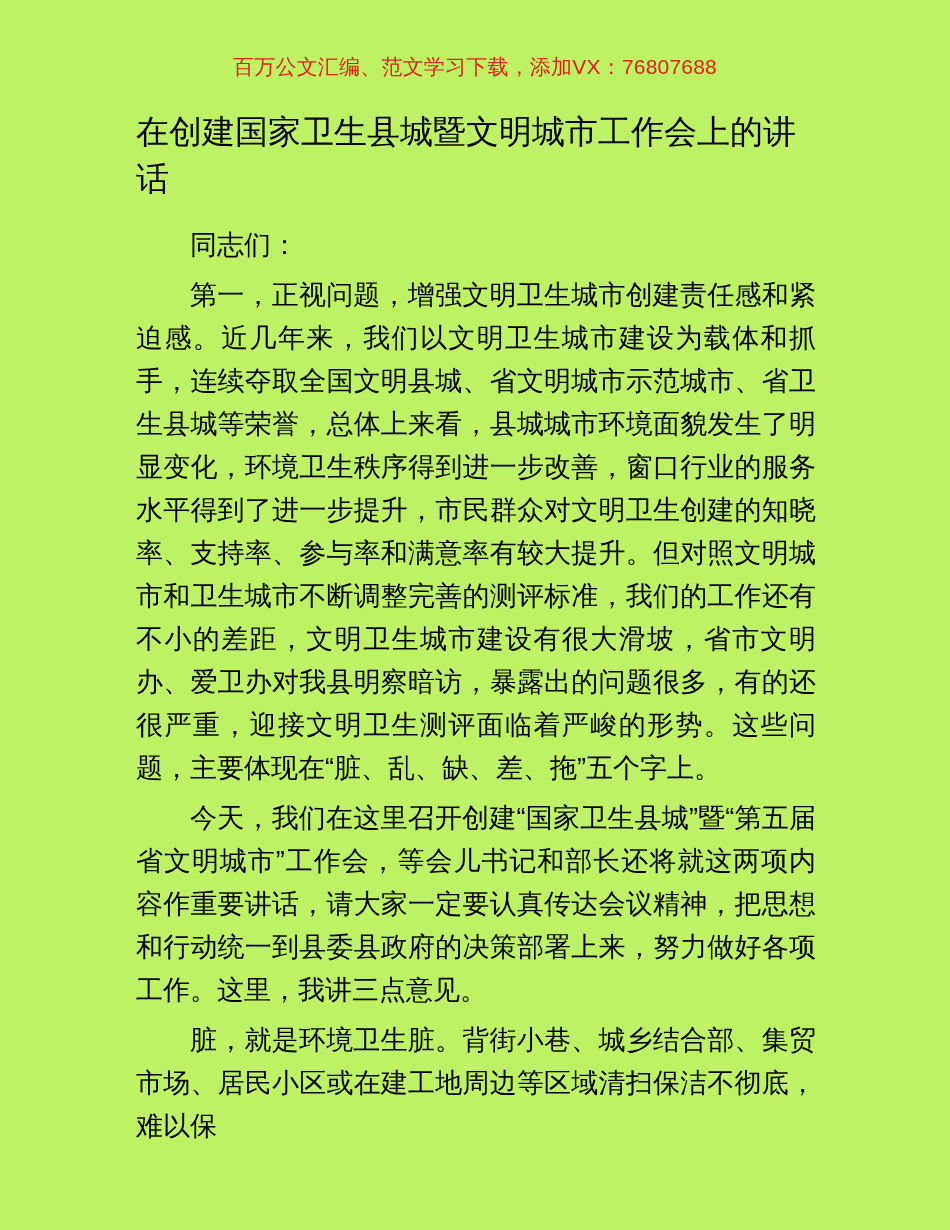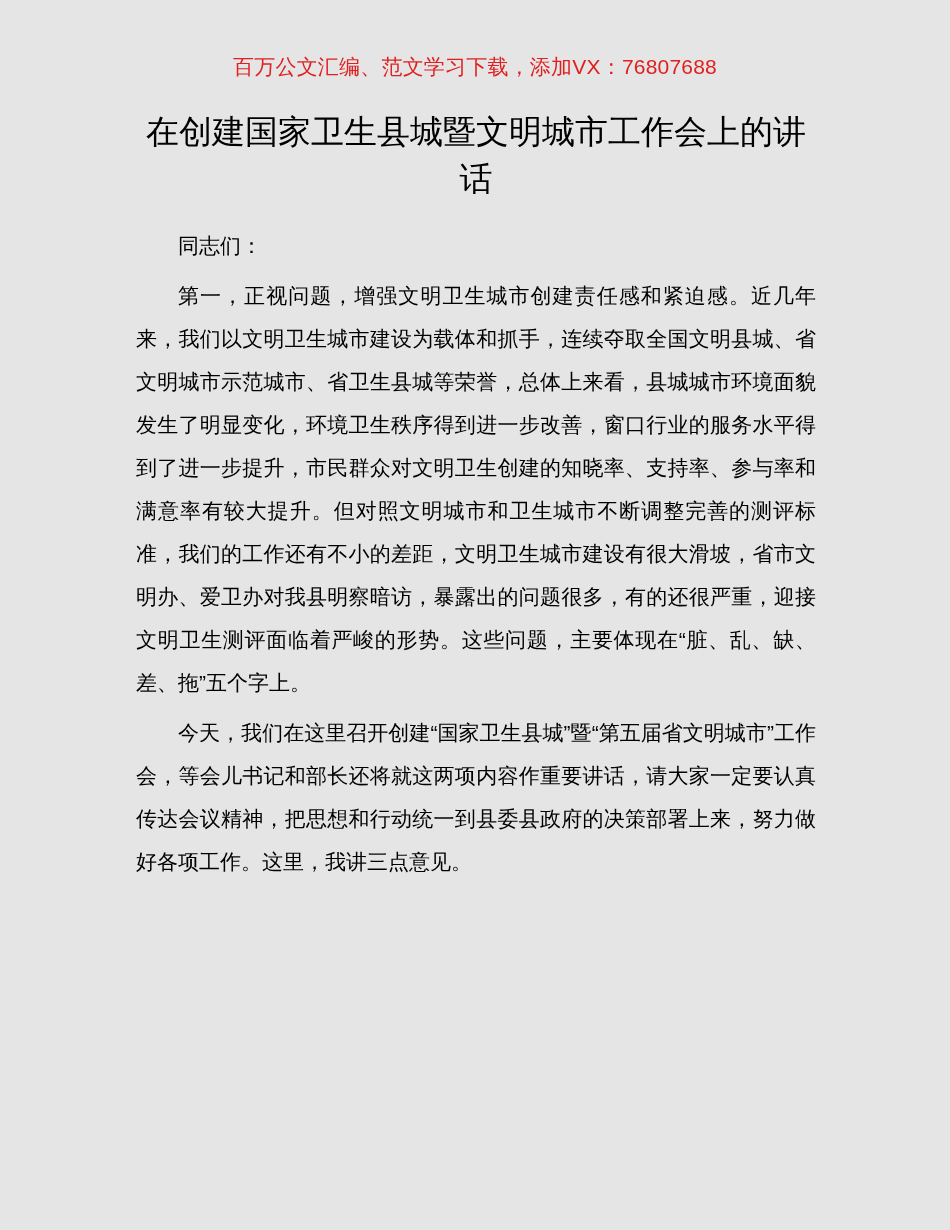--- a/index.html
+++ b/index.html
@@ -13,21 +13,21 @@
     overflow: hidden;
     font-family: "Liberation Sans", "DejaVu Sans", sans-serif;
     color: #000000;
     -webkit-font-smoothing: none;
   }
   .page {
     position: relative;
     width: 950px;
     height: 1230px;
     box-sizing: border-box;
-    background: #e5e5e5;
+    background: #bef264;
   }
 
   
   .header-watermark {
     position: absolute;
     top: 52px;
     left: 0;
     width: 950px;
     text-align: center;
     color: #e02020;
@@ -42,29 +42,29 @@
   .doc {
     position: absolute;
     top: 108px;
     left: 136px;
     width: 680px;
   }
 
   .doc-title {
     font-size: 33px;
     line-height: 47px;
-    text-align: center;
+    text-align: left;
     font-weight: normal;
     margin: 0 0 22px 0;
     letter-spacing: 0px;
     font-family: "Liberation Sans", "DejaVu Sans", sans-serif;
   }
 
   .para {
-    font-size: 21px;
+    font-size: 27px;
     line-height: 43px;
     text-align: justify;
     text-justify: inter-ideograph;
     margin: 0 0 7px 0;
     text-indent: 2em;
     letter-spacing: 0px;
     word-break: break-all;
   }
   .para:last-child { margin-bottom: 0; }
 </style>
@@ -78,15 +78,16 @@
   <div class="doc">
 
     <h1 class="doc-title">在创建国家卫生县城暨文明城市工作会上的讲话</h1>
 
     <p class="para">同志们：</p>
 
     <p class="para">第一，正视问题，增强文明卫生城市创建责任感和紧迫感。近几年来，我们以文明卫生城市建设为载体和抓手，连续夺取全国文明县城、省文明城市示范城市、省卫生县城等荣誉，总体上来看，县城城市环境面貌发生了明显变化，环境卫生秩序得到进一步改善，窗口行业的服务水平得到了进一步提升，市民群众对文明卫生创建的知晓率、支持率、参与率和满意率有较大提升。但对照文明城市和卫生城市不断调整完善的测评标准，我们的工作还有不小的差距，文明卫生城市建设有很大滑坡，省市文明办、爱卫办对我县明察暗访，暴露出的问题很多，有的还很严重，迎接文明卫生测评面临着严峻的形势。这些问题，主要体现在“脏、乱、缺、差、拖”五个字上。</p>
 
     <p class="para">今天，我们在这里召开创建“国家卫生县城”暨“第五届省文明城市”工作会，等会儿书记和部长还将就这两项内容作重要讲话，请大家一定要认真传达会议精神，把思想和行动统一到县委县政府的决策部署上来，努力做好各项工作。这里，我讲三点意见。</p>
 
+    <p class="para">脏，就是环境卫生脏。背街小巷、城乡结合部、集贸市场、居民小区或在建工地周边等区域清扫保洁不彻底，难以保</p>
 
   </div>
 </div>
 
 </body></html>

